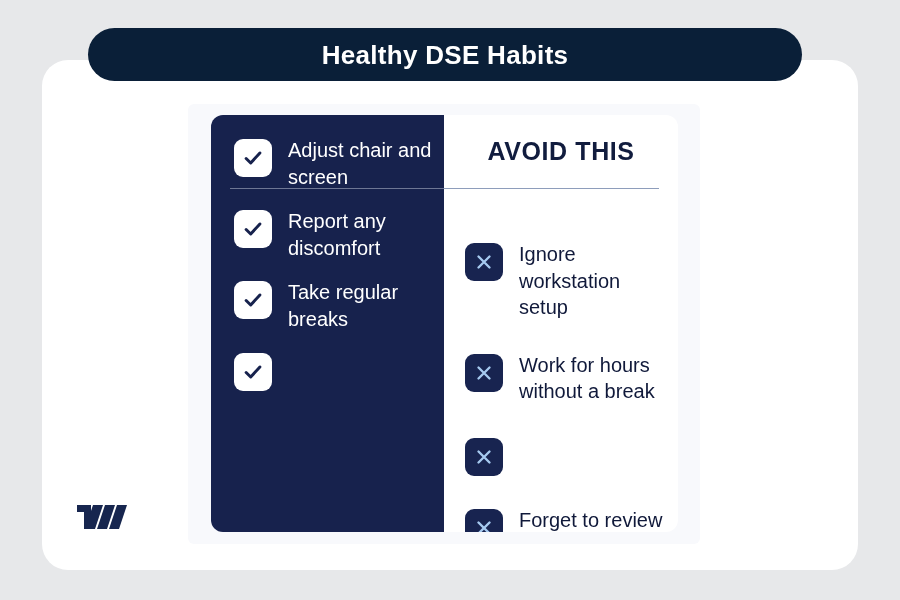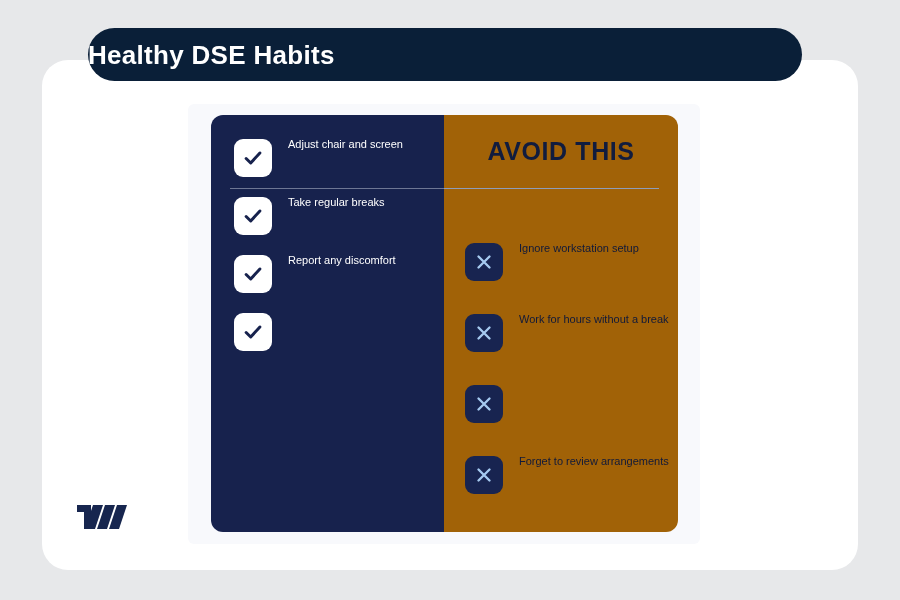--- a/index.html
+++ b/index.html
@@ -32,21 +32,21 @@
   .title-pill {
     position: absolute;
     left: 88px;
     top: 28px;
     width: 714px;
     height: 53px;
     background: #0a1f38;
     border-radius: 27px;
     display: flex;
     align-items: center;
-    justify-content: flex-start;
+    justify-content: center;
   }
   .title-text {
     color: #ffffff;
     font-size: 26px;
     font-weight: bold;
     letter-spacing: 0.3px;
     line-height: 1;
   }
   
   .table-panel {
@@ -72,21 +72,21 @@
   .col {
     position: relative;
     box-sizing: border-box;
   }
   .col-do {
     width: 233px;
     background: #17224d;
   }
   .col-avoid {
     width: 234px;
-    background: #a16207;
+    background: #ffffff;
   }
   .col-head {
     height: 73px;
     display: flex;
     align-items: center;
     justify-content: center;
   }
   .col-head-text {
     font-size: 25px;
     font-weight: bold;
@@ -134,21 +134,21 @@
     margin-top: 2px;
   }
   .icon-check {
     background: #ffffff;
   }
   .icon-cross {
     background: #182450;
   }
   .row-label {
     margin-left: 16px;
-    font-size: 11px;
+    font-size: 20px;
     line-height: 1.33;
     max-width: 150px;
   }
   .rows-do .row-label { color: #ffffff; }
   .rows-avoid .row-label {
     color: #10193a;
     max-width: 155px;
   }
 
   
@@ -188,30 +188,30 @@
           </div>
           <div class="row-label">Adjust chair and screen</div>
         </div>
 
         <div class="row">
           <div class="icon-box icon-check">
             <svg width="22" height="22" viewBox="0 0 24 24" aria-hidden="true">
               <path d="M4.5 12.5 L9.5 17.5 L19.5 6.5" fill="none" stroke="#17224d" stroke-width="3.2" stroke-linecap="round" stroke-linejoin="round"></path>
             </svg>
           </div>
+          <div class="row-label">Report any discomfort</div>
+        </div>
+
+        <div class="row">
+          <div class="icon-box icon-check">
+            <svg width="22" height="22" viewBox="0 0 24 24" aria-hidden="true">
+              <path d="M4.5 12.5 L9.5 17.5 L19.5 6.5" fill="none" stroke="#17224d" stroke-width="3.2" stroke-linecap="round" stroke-linejoin="round"></path>
+            </svg>
+          </div>
           <div class="row-label">Take regular breaks</div>
-        </div>
-
-        <div class="row">
-          <div class="icon-box icon-check">
-            <svg width="22" height="22" viewBox="0 0 24 24" aria-hidden="true">
-              <path d="M4.5 12.5 L9.5 17.5 L19.5 6.5" fill="none" stroke="#17224d" stroke-width="3.2" stroke-linecap="round" stroke-linejoin="round"></path>
-            </svg>
-          </div>
-          <div class="row-label">Report any discomfort</div>
         </div>
 
         <div class="row">
           <div class="icon-box icon-check">
             <svg width="22" height="22" viewBox="0 0 24 24" aria-hidden="true">
               <path d="M4.5 12.5 L9.5 17.5 L19.5 6.5" fill="none" stroke="#17224d" stroke-width="3.2" stroke-linecap="round" stroke-linejoin="round"></path>
             </svg>
           </div>
         </div>
 

